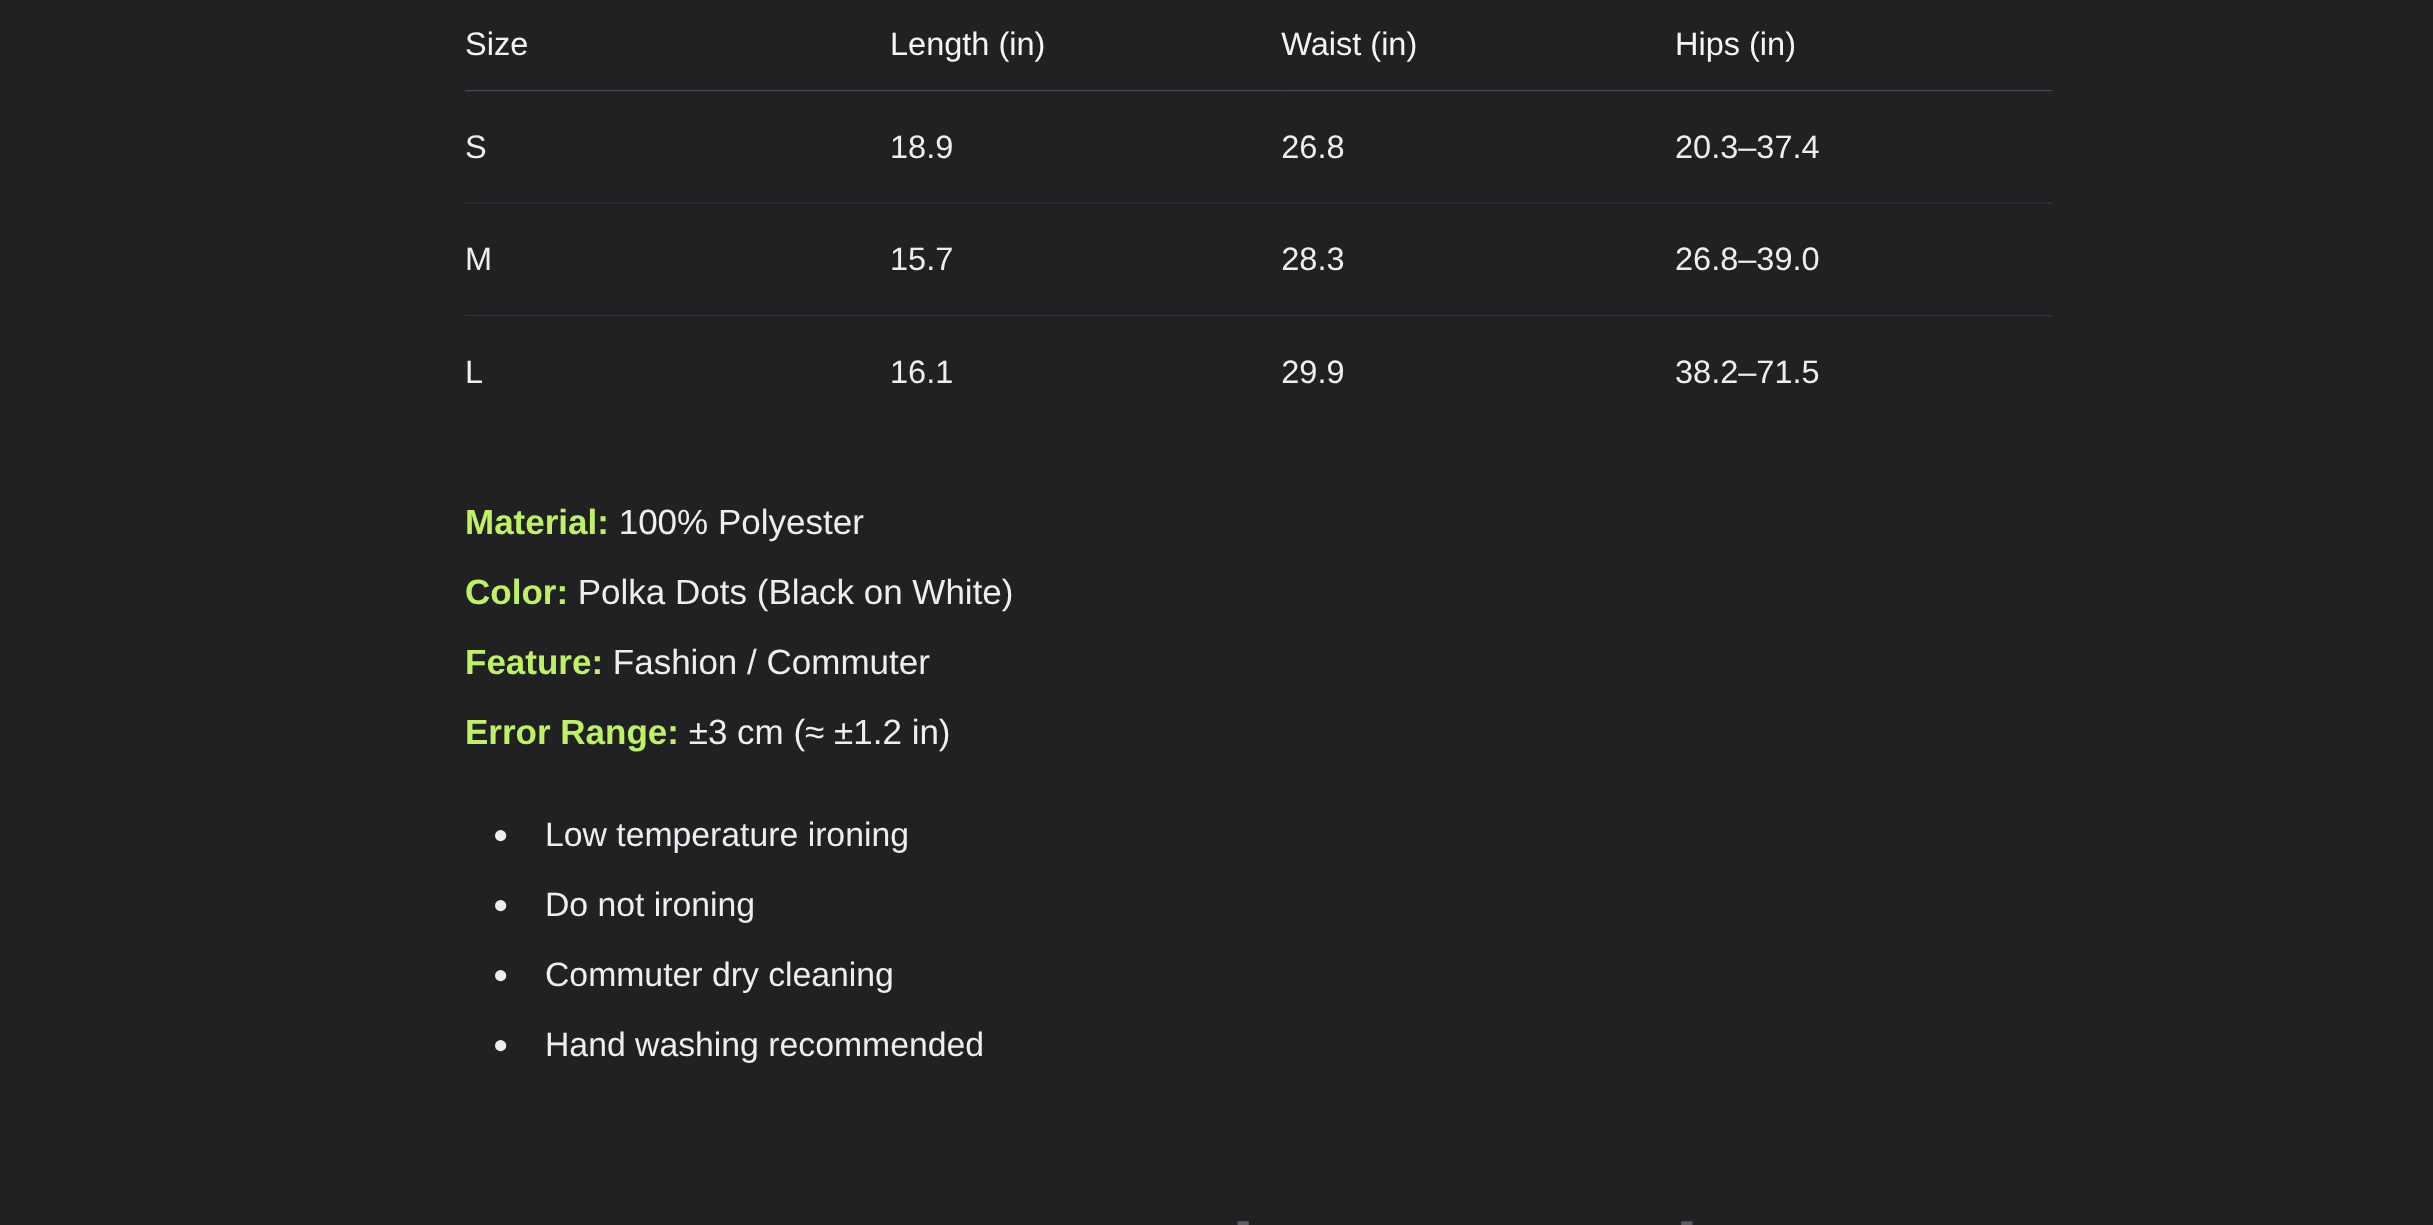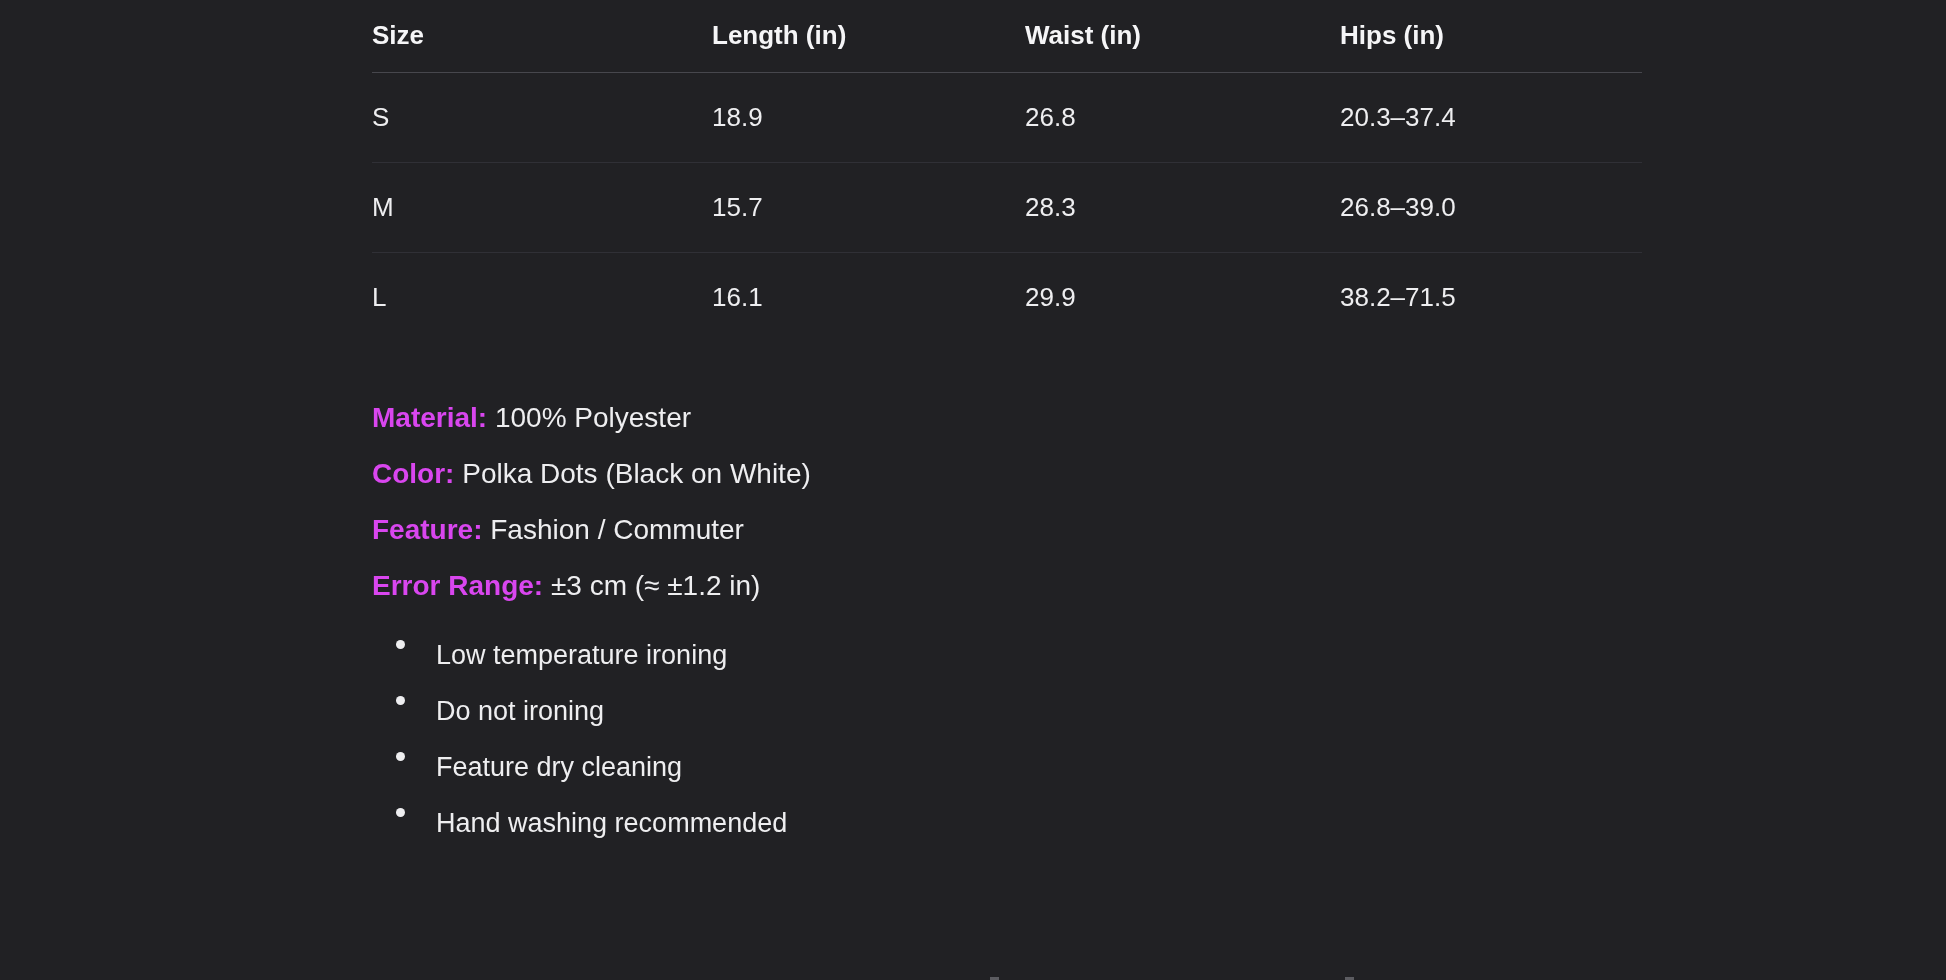--- a/index.html
+++ b/index.html
@@ -22,57 +22,58 @@
     border-collapse: collapse;
     table-layout: fixed;
   }
   table.size-table col.c1 { width: 340px; }
   table.size-table col.c2 { width: 313px; }
   table.size-table col.c3 { width: 315px; }
   table.size-table col.c4 { width: 302px; }
   table.size-table th {
     text-align: left;
     font-size: 26px;
-    font-weight: 700;
+    font-weight: 400;
     height: 72px;
     vertical-align: middle;
     border-bottom: 1px solid #47474d;
     color: #f5f5f7;
   }
   table.size-table td {
     font-size: 26px;
     font-weight: 400;
     height: 90px;
     vertical-align: middle;
     border-bottom: 1px solid #303036;
     color: #eeeef0;
   }
   table.size-table tr:last-child td { border-bottom: none; }
   
   .details {
     margin-top: 48px;
     font-size: 28px;
     line-height: 56px;
   }
-  .details .label { font-weight: 700; color: #d946ef; }
+  .details .label { font-weight: 700; color: #bef264; }
   .details .value { font-weight: 400; color: #eeeef0; margin-top: 48px; }
   
   .care-heading {
     margin-top: 31px;
     font-size: 28px;
     font-weight: 700;
     line-height: 56px;
     color: #f5f5f7;
   }
   ul.care-list {
     list-style: none;
     margin-top: 26px;
   }
   ul.care-list li {
     display: flex;
+    align-items: center;
     height: 56px;
     font-size: 27px;
     color: #eeeef0;
   }
   .bullet-dot {
     display: inline-block;
     width: 9px; height: 9px;
     border-radius: 50%;
     background: #eeeef0;
     margin-left: 24px;
@@ -157,21 +158,21 @@
     <li>
       <span class="bullet-dot"></span>
       <span>Low temperature ironing</span>
     </li>
     <li>
       <span class="bullet-dot"></span>
       <span>Do not ironing</span>
     </li>
     <li>
       <span class="bullet-dot"></span>
-      <span>Feature dry cleaning</span>
+      <span>Commuter dry cleaning</span>
     </li>
     <li>
       <span class="bullet-dot"></span>
       <span>Hand washing recommended</span>
     </li>
   </ul>
 
 </div>
 
 <div class="cutoff-fragment cutoff-a"></div>

